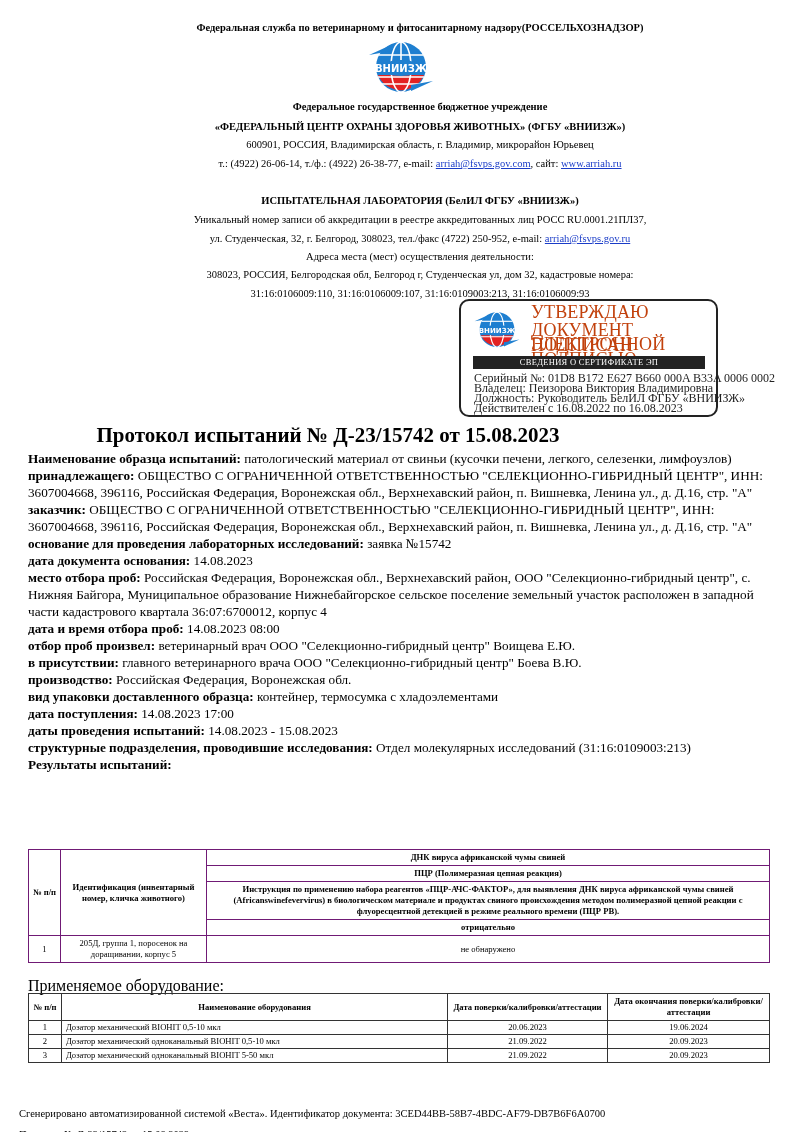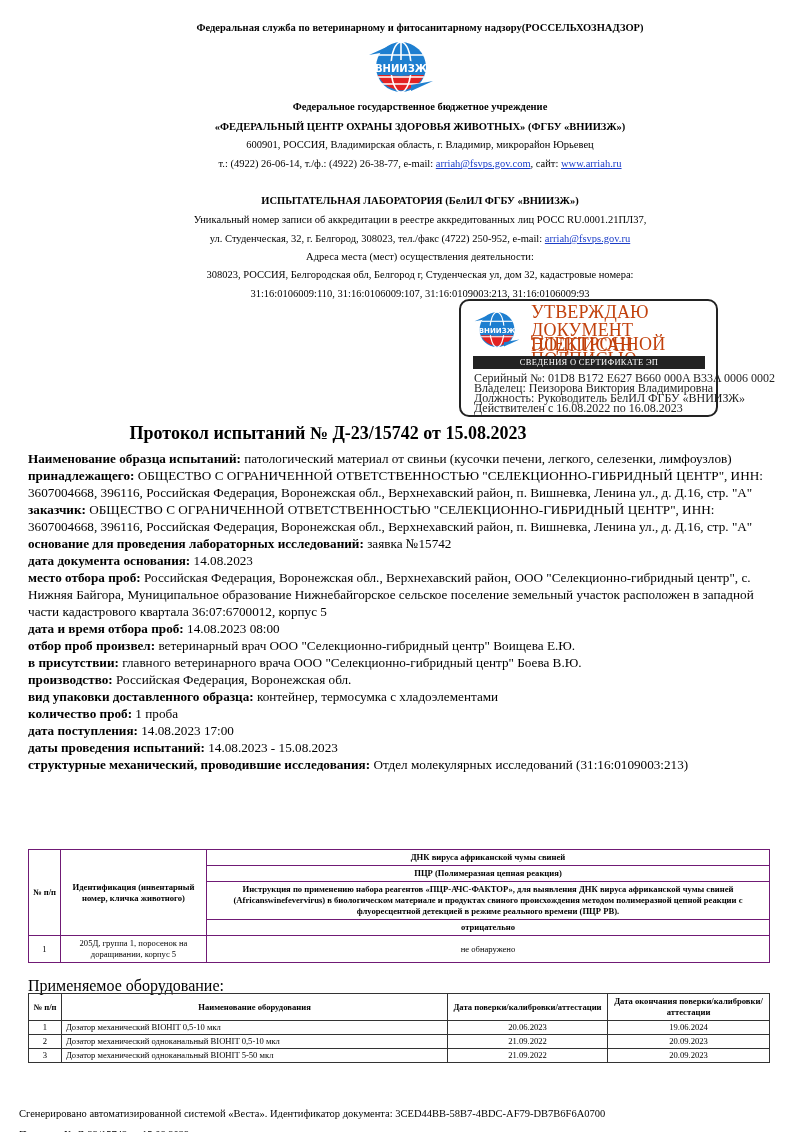--- a/index.html
+++ b/index.html
@@ -15,21 +15,21 @@
   .logo { position: absolute; }
   .logo svg { display: block; }
 
   
   .stamp { position: absolute; left: 459px; top: 299px; width: 259px; height: 118px; border: 2px solid #222; border-radius: 10px; background: #fff; }
   .stamp .st-title { position: absolute; left: 70px; width: 185px; text-align: left; font-size: 18px; line-height: 15px; color: #c2410c; letter-spacing: 0.2px; }
   .stamp .st-bar { position: absolute; left: 12px; top: 55px; width: 232px; height: 13px; background: #222; color: #fff; font-size: 8.5px; text-align: center; line-height: 13px; letter-spacing: 0.3px; }
   .stamp .st-line { position: absolute; left: 13px; font-size: 12px; line-height: 10px; color: #222; white-space: nowrap; }
 
   
-  .proto-title { position: absolute; top: 423px; left: 0; width: 656px; text-align: center; font-weight: bold; font-size: 18px; }
+  .proto-title { position: absolute; top: 423px; left: 0; width: 656px; text-align: center; font-weight: bold; font-size: 21px; }
 
   
   .fields { position: absolute; left: 28px; top: 450px; width: 750px; font-size: 13.2px; line-height: 17px; }
   .fields p { margin: 0; }
   .fields b { font-weight: bold; }
 
   
   table { border-collapse: collapse; }
   .res-table { position: absolute; left: 28px; top: 849px; width: 742px; font-size: 8.6px; }
   .res-table td { border: 1px solid #701a75; text-align: center; vertical-align: middle; padding: 1px 3px; line-height: 11px; }
@@ -109,30 +109,30 @@
 </div>
 
 <div class="proto-title">Протокол испытаний № Д-23/15742 от 15.08.2023</div>
 
 <div class="fields">
   <p><b>Наименование образца испытаний:</b><span> патологический материал от свиньи (кусочки печени, легкого, селезенки, лимфоузлов)</span></p>
   <p><b>принадлежащего:</b><span> ОБЩЕСТВО С ОГРАНИЧЕННОЙ ОТВЕТСТВЕННОСТЬЮ "СЕЛЕКЦИОННО-ГИБРИДНЫЙ ЦЕНТР", ИНН: 3607004668, 396116, Российская Федерация, Воронежская обл., Верхнехавский район, п. Вишневка, Ленина ул., д. Д.16, стр. "А"</span></p>
   <p><b>заказчик:</b><span> ОБЩЕСТВО С ОГРАНИЧЕННОЙ ОТВЕТСТВЕННОСТЬЮ "СЕЛЕКЦИОННО-ГИБРИДНЫЙ ЦЕНТР", ИНН: 3607004668, 396116, Российская Федерация, Воронежская обл., Верхнехавский район, п. Вишневка, Ленина ул., д. Д.16, стр. "А"</span></p>
   <p><b>основание для проведения лабораторных исследований:</b><span> заявка №15742</span></p>
   <p><b>дата документа основания:</b><span> 14.08.2023</span></p>
-  <p><b>место отбора проб:</b><span> Российская Федерация, Воронежская обл., Верхнехавский район, ООО "Селекционно-гибридный центр", с. Нижняя Байгора, Муниципальное образование Нижнебайгорское сельское поселение земельный участок расположен в западной части кадастрового квартала 36:07:6700012, корпус 5</span></p>
+  <p><b>место отбора проб:</b><span> Российская Федерация, Воронежская обл., Верхнехавский район, ООО "Селекционно-гибридный центр", с. Нижняя Байгора, Муниципальное образование Нижнебайгорское сельское поселение земельный участок расположен в западной части кадастрового квартала 36:07:6700012, корпус 4</span></p>
   <p><b>дата и время отбора проб:</b><span> 14.08.2023 08:00</span></p>
   <p><b>отбор проб произвел:</b><span> ветеринарный врач ООО "Селекционно-гибридный центр" Воищева Е.Ю.</span></p>
   <p><b>в присутствии:</b><span> главного ветеринарного врача ООО "Селекционно-гибридный центр" Боева В.Ю.</span></p>
   <p><b>производство:</b><span> Российская Федерация, Воронежская обл.</span></p>
   <p><b>вид упаковки доставленного образца:</b><span> контейнер, термосумка с хладоэлементами</span></p>
-  <p><b>количество проб:</b><span> 1 проба</span></p>
   <p><b>дата поступления:</b><span> 14.08.2023 17:00</span></p>
   <p><b>даты проведения испытаний:</b><span> 14.08.2023 - 15.08.2023</span></p>
-  <p><b>структурные механический, проводившие исследования:</b><span> Отдел молекулярных исследований (31:16:0109003:213)</span></p>
+  <p><b>структурные подразделения, проводившие исследования:</b><span> Отдел молекулярных исследований (31:16:0109003:213)</span></p>
+  <p><b>Результаты испытаний:</b></p>
 </div>
 
 <table class="res-table">
   <tbody>
       <tr style="height:16px;">
     <td rowspan="4" class="b" style="width:32px;">№ п/п</td>
     <td rowspan="4" class="b" style="width:146px;">Идентификация (инвентарный номер, кличка животного)</td>
     <td class="b">ДНК вируса африканской чумы свиней</td>
   </tr>
   <tr style="height:16px;">

